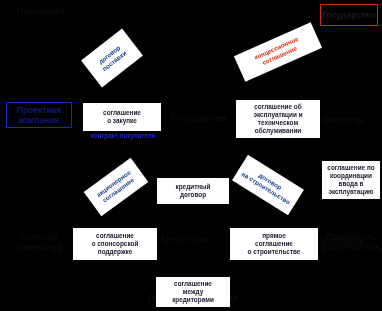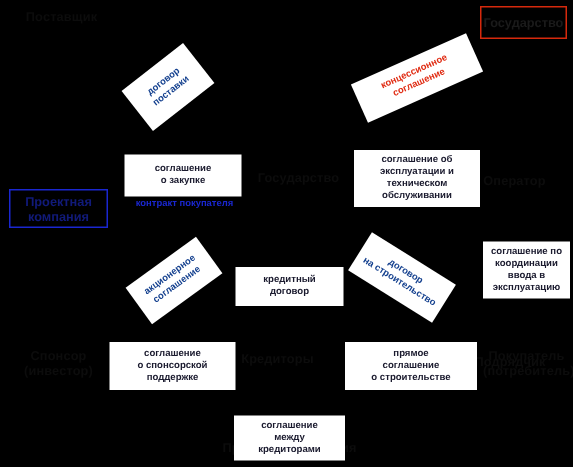--- a/index.html
+++ b/index.html
@@ -52,21 +52,21 @@
 
   <div class="edge-label" style="left:150px;top:234px;width:70px;">Кредиторы</div>
 
   <div class="edge-label" style="left:2px;top:232px;width:74px;">Спонсор
 (инвестор)</div>
 
   <div class="edge-label" style="left:300px;top:236px;width:80px;">Подрядчик</div>
 
   <div class="edge-label" style="left:118px;top:293px;width:150px;">Проектная компания</div>
 
-  <div class="boxed blue" style="left:6px;top:126px;width:66px;height:26px;">Проектная
+  <div class="boxed blue" style="left:6px;top:102px;width:66px;height:26px;">Проектная
 компания</div>
 
   <div class="boxed red" style="left:320px;top:4px;width:58px;height:22px;">Государство</div>
 
   <div class="rot" style="left:86px;top:41px;width:52px;height:34px;transform:rotate(-38deg);">договор
 поставки</div>
 
   <div class="rot red" style="left:236px;top:38px;width:84px;height:28px;transform:rotate(-24deg);">концессионное
 соглашение</div>
 

